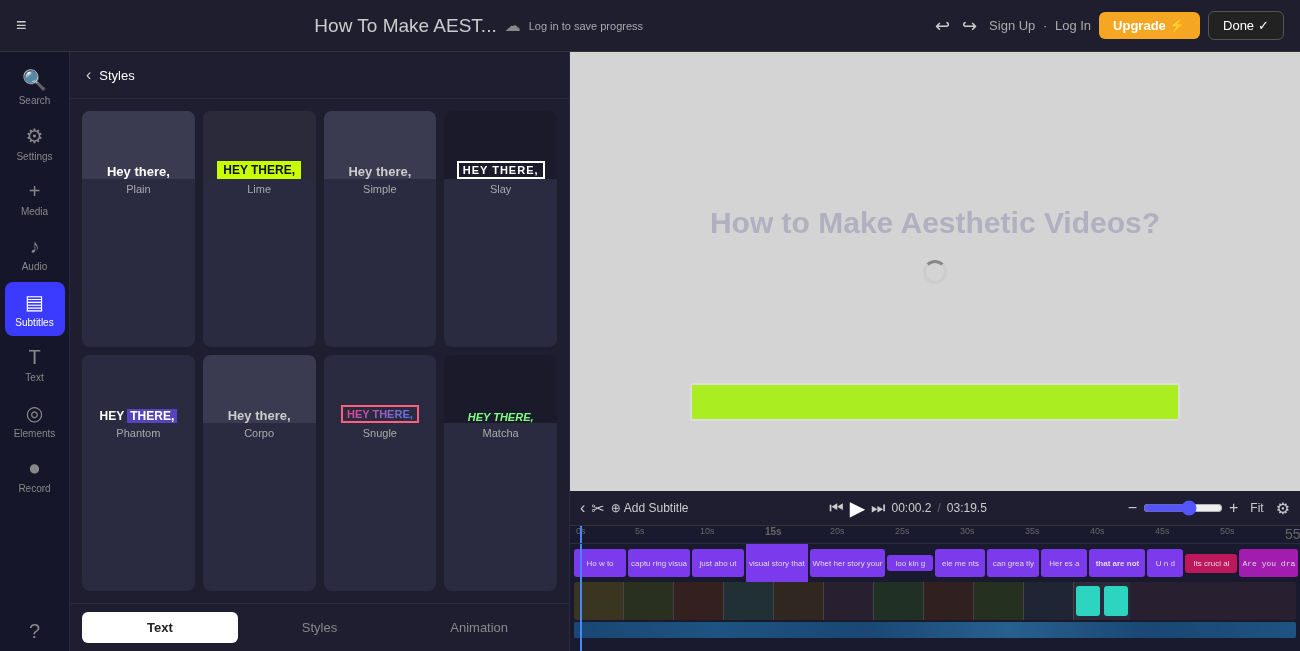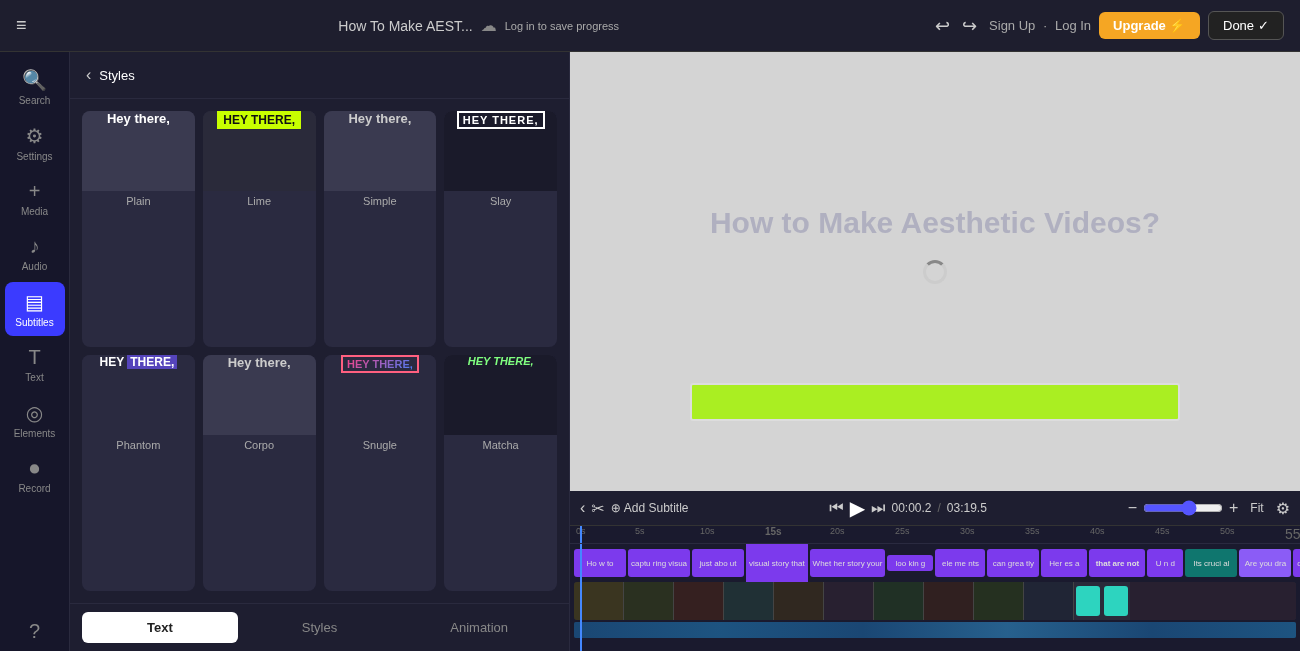--- a/index.html
+++ b/index.html
@@ -83,24 +83,24 @@
       background: #2a2a40;
       border-radius: 8px;
       overflow: hidden;
       cursor: pointer;
       display: flex;
       flex-direction: column;
       align-items: center;
     }
     .style-preview {
       width: 100%;
-      height: 80px;
+      height: 68px;
       background: #3a3a50;
       display: flex;
-      align-items: flex-start;
+      align-items: flex-end;
       justify-content: center;
       font-size: 13px;
       font-weight: bold;
     }
     .style-label { font-size: 11px; color: #aaa; padding: 4px 0; }
 
     
     .preview-plain { background: #3a3a50; }
     .preview-plain span { color: #fff; font-weight: bold; font-size: 13px; }
 
@@ -205,21 +205,21 @@
     }
   </style>
 </head>
 <body>
 
 <div class="topbar">
   <div class="topbar-left">
     <button style="background:none;border:none;color:#ccc;font-size:18px;cursor:pointer;">≡</button>
   </div>
   <div class="topbar-center">
-    <span style="color:#ccc;font-size:14px;">How To Make AEST...</span>
+    <span style="color:#ccc;font-size:19px;">How To Make AEST...</span>
     <span style="color:#888;font-size:16px;">☁</span>
     <span style="color:#aaa;font-size:11px;cursor:pointer;">Log in to save progress</span>
   </div>
   <div class="topbar-right">
     <div class="undo-redo">
       <button style="background:none;border:none;color:#ccc;font-size:18px;cursor:pointer;">↩</button>
       <button style="background:none;border:none;color:#ccc;font-size:18px;cursor:pointer;">↪</button>
     </div>
     <span style="color:#aaa;font-size:13px;">
       <span style="cursor:pointer;">Sign Up</span>
@@ -425,22 +425,22 @@
           <div style="background:#7c3aed;border-radius:3px;height:28px;min-width:60px;display:flex;align-items:center;justify-content:center;font-size:8px;color:#ddd;padding:0 3px;cursor:pointer;flex-shrink:0;">captu ring visua</div>
           <div style="background:#7c3aed;border-radius:3px;height:28px;min-width:52px;display:flex;align-items:center;justify-content:center;font-size:8px;color:#ddd;padding:0 3px;cursor:pointer;flex-shrink:0;">just abo ut</div>
           <div style="background:#7c3aed;border-radius:3px;height:42px;min-width:58px;display:flex;align-items:center;justify-content:center;font-size:8px;color:#ddd;padding:0 3px;cursor:pointer;flex-shrink:0;">visual story that</div>
           <div style="background:#7c3aed;border-radius:3px;height:28px;min-width:68px;display:flex;align-items:center;justify-content:center;font-size:8px;color:#ddd;padding:0 3px;cursor:pointer;flex-shrink:0;">Whet her story your</div>
           <div style="background:#7c3aed;border-radius:3px;height:16px;min-width:46px;display:flex;align-items:center;justify-content:center;font-size:8px;color:#ddd;padding:0 3px;cursor:pointer;flex-shrink:0;">loo kin g</div>
           <div style="background:#7c3aed;border-radius:3px;height:28px;min-width:50px;display:flex;align-items:center;justify-content:center;font-size:8px;color:#ddd;padding:0 3px;cursor:pointer;flex-shrink:0;">ele me nts</div>
           <div style="background:#7c3aed;border-radius:3px;height:28px;min-width:52px;display:flex;align-items:center;justify-content:center;font-size:8px;color:#ddd;padding:0 3px;cursor:pointer;flex-shrink:0;">can grea tly</div>
           <div style="background:#7c3aed;border-radius:3px;height:28px;min-width:46px;display:flex;align-items:center;justify-content:center;font-size:8px;color:#ddd;padding:0 3px;cursor:pointer;flex-shrink:0;">Her es a</div>
           <div style="background:#7c3aed;border-radius:3px;height:28px;min-width:56px;display:flex;align-items:center;justify-content:center;font-size:8px;color:#ddd;padding:0 3px;cursor:pointer;flex-shrink:0;font-weight:bold;">that are not</div>
           <div style="background:#7c3aed;border-radius:3px;height:28px;min-width:36px;display:flex;align-items:center;justify-content:center;font-size:8px;color:#ddd;padding:0 3px;cursor:pointer;flex-shrink:0;">U n d</div>
-          <div style="background:#0f766e;border-radius:3px;height:28px;min-width:52px;display:flex;align-items:center;justify-content:center;font-size:8px;color:#ddd;padding:0 7px;cursor:pointer;flex-shrink:0;">Its cruci al</div>
-          <div style="background:#8b5cf6;border-radius:3px;height:28px;min-width:52px;display:flex;align-items:center;justify-content:center;font-size:8px;color:#ddd;padding:0 3px;cursor:pointer;flex-shrink:0;">Are you dra</div>
+          <div style="background:#be185d;border-radius:3px;height:19px;min-width:52px;display:flex;align-items:center;justify-content:center;font-size:8px;color:#ddd;padding:0 7px;cursor:pointer;flex-shrink:0;">Its cruci al</div>
+          <div style="background:#a21caf;border-radius:3px;height:28px;min-width:52px;display:flex;align-items:center;justify-content:center;font-size:8px;color:#ddd;padding:0 3px;cursor:pointer;flex-shrink:0;font-family:Liberation Mono, monospace;">Are you dra</div>
           <div style="background:#7c3aed;border-radius:3px;height:28px;min-width:52px;display:flex;align-items:center;justify-content:center;font-size:8px;color:#ddd;padding:0 3px;cursor:pointer;flex-shrink:0;">do you prefe</div>
 
         </div>
 
         <div style="height:38px;background:#2a2a3a;margin:0 4px;display:flex;overflow:hidden;border-radius:3px;">
           <div style="width:50px;height:38px;background:#3a3520;border-right:1px solid #444;flex-shrink:0;"></div>
           <div style="width:50px;height:38px;background:#2a3020;border-right:1px solid #444;flex-shrink:0;"></div>
           <div style="width:50px;height:38px;background:#352020;border-right:1px solid #444;flex-shrink:0;"></div>
           <div style="width:50px;height:38px;background:#203035;border-right:1px solid #444;flex-shrink:0;"></div>
           <div style="width:50px;height:38px;background:#302820;border-right:1px solid #444;flex-shrink:0;"></div>

